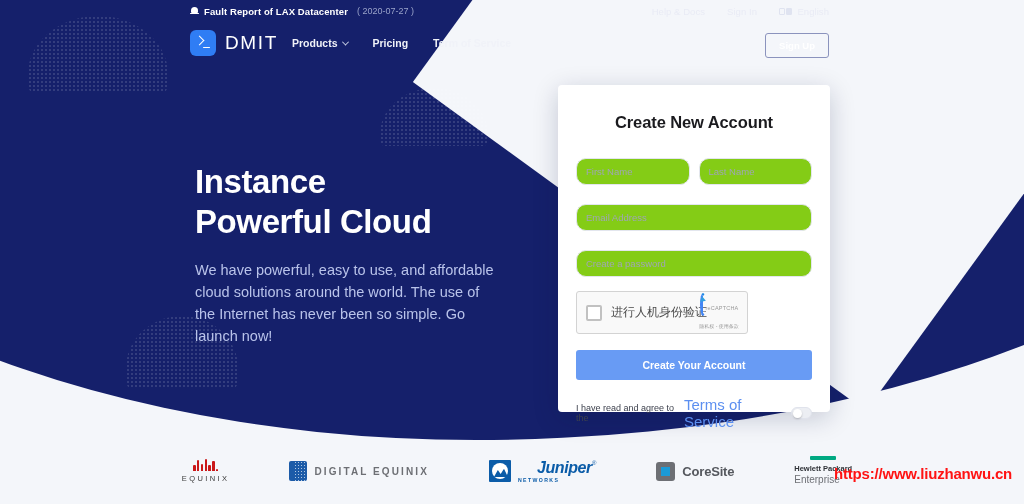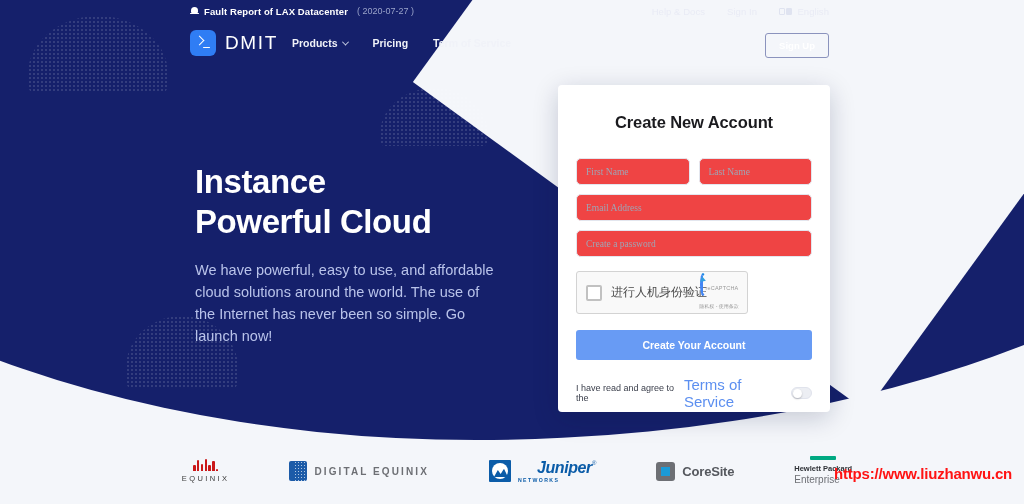--- a/index.html
+++ b/index.html
@@ -132,27 +132,27 @@
     background: #ffffff; border-radius: 4px; z-index: 20;
     box-shadow: 0 6px 26px rgba(10,20,60,0.20);
     padding: 0 18px;
   }
   .card-title {
     text-align: center; color: #1b1b1f; font-size: 16.5px; font-weight: bold;
     padding-top: 28px; letter-spacing: -0.1px;
   }
   .field-row { display: flex; gap: 9px; margin-top: 26px; }
   .inp {
-    width: 100%; height: 27px; border: 1px solid #e3e6ee; border-radius: 5px;
-    padding: 0 9px; font-size: 9.5px; color: #2b2f3a; background: #ef4444;
-    font-family: Liberation Serif, serif; outline: none;
+    width: 100%; height: 27px; border: 1px solid #e3e6ee; border-radius: 10px;
+    padding: 0 9px; font-size: 9.5px; color: #2b2f3a; background: #84cc16;
+    font-family: Liberation Sans, sans-serif; outline: none;
   }
   .inp::placeholder { color: #9fa5b5; }
   .field-row .inp { width: 50%; }
-  .field-single { margin-top: 9px; }
+  .field-single { margin-top: 19px; }
 
   .captcha {
     margin-top: 14px; width: 172px; height: 43px;
     background: #f9f9f9; border: 1px solid #d3d3d3; border-radius: 3px;
     display: flex; align-items: center; padding: 0 9px; position: relative;
   }
   .cap-box {
     width: 16px; height: 16px; background: #fff; border: 2px solid #c1c1c1;
     border-radius: 2px; flex: 0 0 auto;
   }

